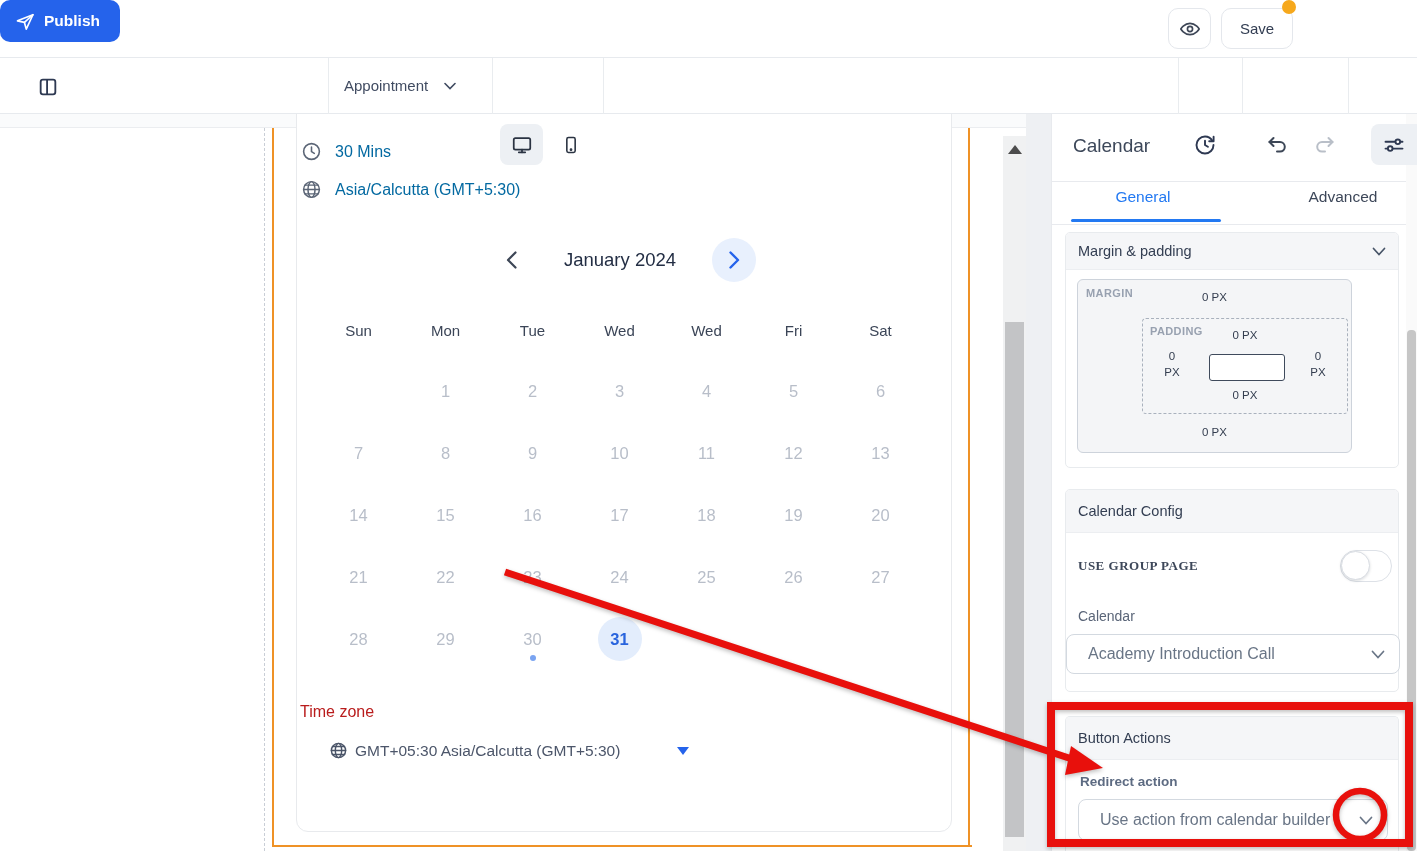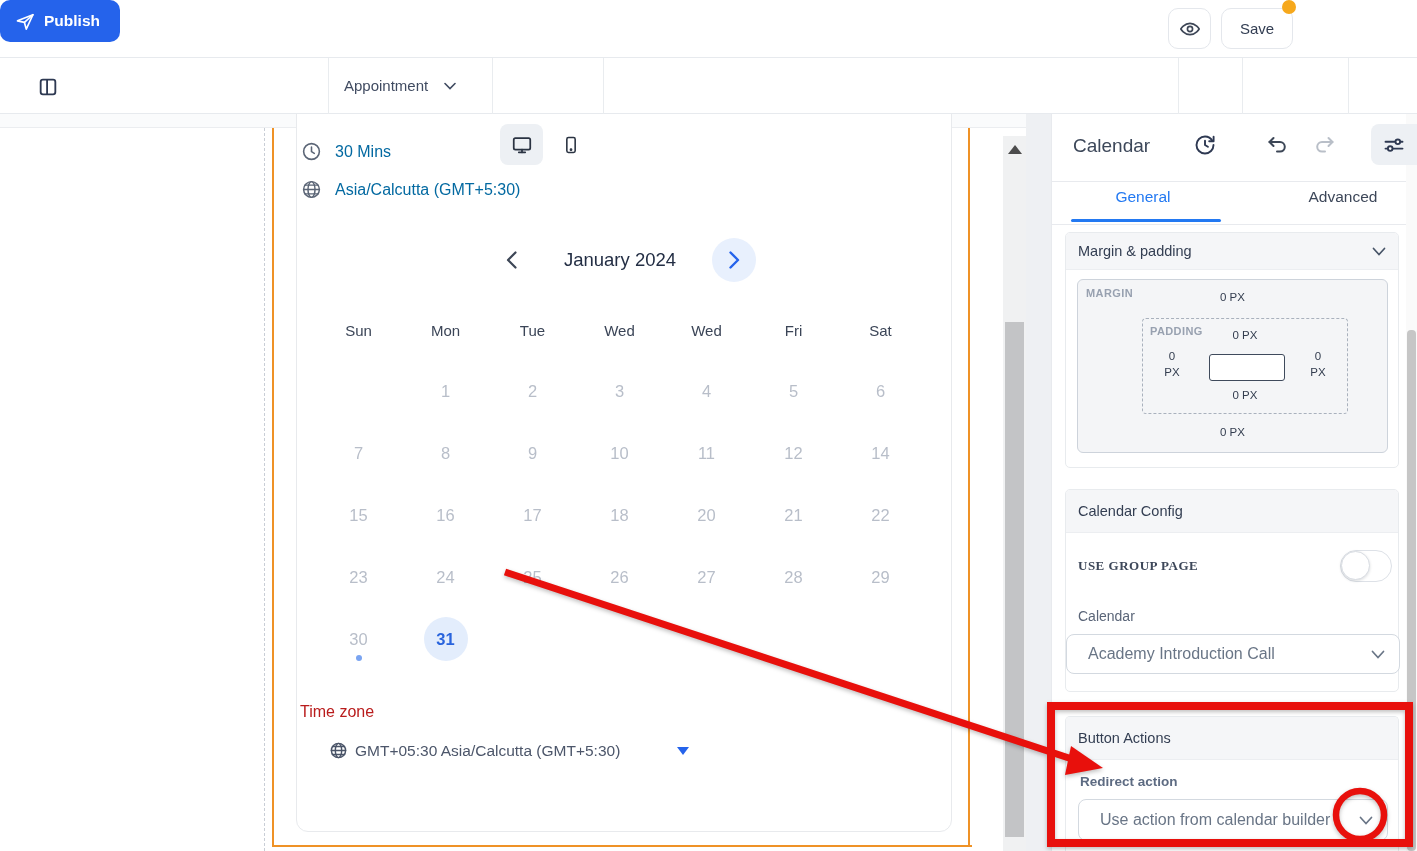--- a/index.html
+++ b/index.html
@@ -94,21 +94,21 @@
   #panel-hr2 { position:absolute; left:0; top:110px; width:366px; height:1px; background:#e8eaee; }
 
   .section { position:absolute; left:13px; width:334px; border:1px solid #e8ebee; border-radius:5px; background:#fff; }
   .section-header { display:flex; align-items:center; justify-content:space-between; background:#f5f6f8;
     border-bottom:1px solid #eceef1; padding:0 12px; font-size:14.5px; font-weight:500; color:#333e52;
     border-radius:4px 4px 0 0; cursor:pointer; }
 
   
   #sec-margin { top:118px; height:236px; }
   #sec-margin .section-header { height:37px; }
-  #mp-box { position:absolute; left:11px; top:46px; width:311px; height:174px; background:#f4f5f7;
+  #mp-box { position:absolute; left:11px; top:46px; width:275px; height:174px; background:#f4f5f7;
     border:1px solid #cdd3db; border-radius:6px; }
   .mp-lab { position:absolute; font-size:11px; font-weight:700; color:#98a1b0; letter-spacing:.4px; }
   .mp-val { position:absolute; font-size:11.5px; font-weight:500; color:#333d4f; text-align:center; }
   #mp-pad { position:absolute; left:64px; top:38px; width:206px; height:96px;
     border:1px dashed #a9b1bd; border-radius:4px; }
   #mp-input { position:absolute; left:66px; top:35px; width:76px; height:27px; background:#fff;
     border:1px solid #3f4a5c; border-radius:3px; }
 
   
   #sec-config { top:375px; height:203px; }
@@ -336,33 +336,39 @@
     <div class="dcell">
       <span class="num">10</span>
     </div>
     <div class="dcell">
       <span class="num">11</span>
     </div>
     <div class="dcell">
       <span class="num">12</span>
     </div>
     <div class="dcell">
+      <span class="num">13</span>
+    </div>
+    <div class="dcell">
       <span class="num">14</span>
     </div>
     <div class="dcell">
       <span class="num">15</span>
     </div>
     <div class="dcell">
       <span class="num">16</span>
     </div>
     <div class="dcell">
       <span class="num">17</span>
     </div>
     <div class="dcell">
       <span class="num">18</span>
+    </div>
+    <div class="dcell">
+      <span class="num">19</span>
     </div>
     <div class="dcell">
       <span class="num">20</span>
     </div>
     <div class="dcell">
       <span class="num">21</span>
     </div>
     <div class="dcell">
       <span class="num">22</span>
     </div>

